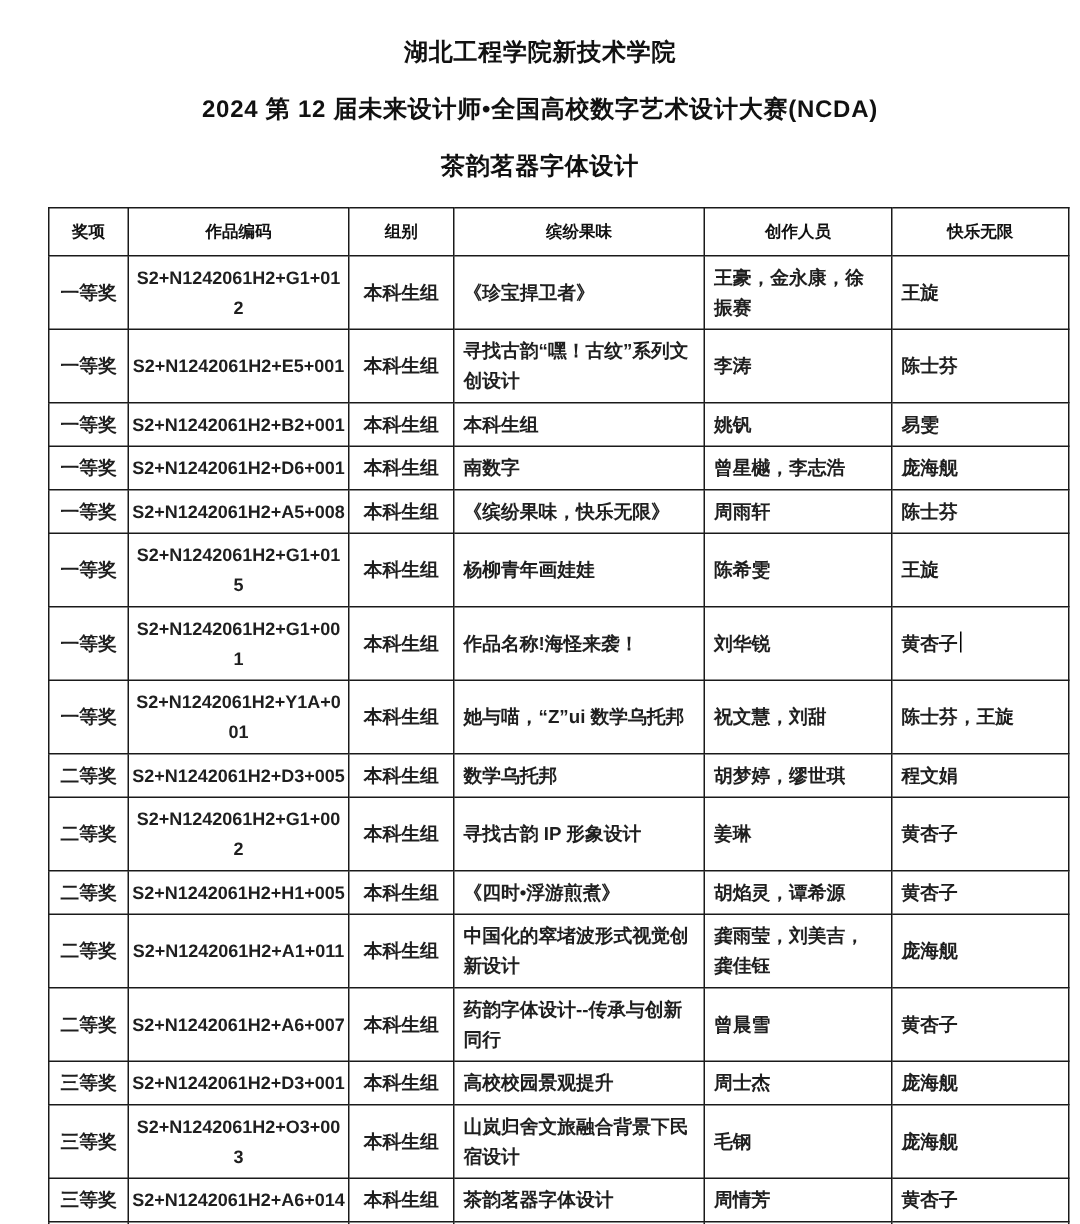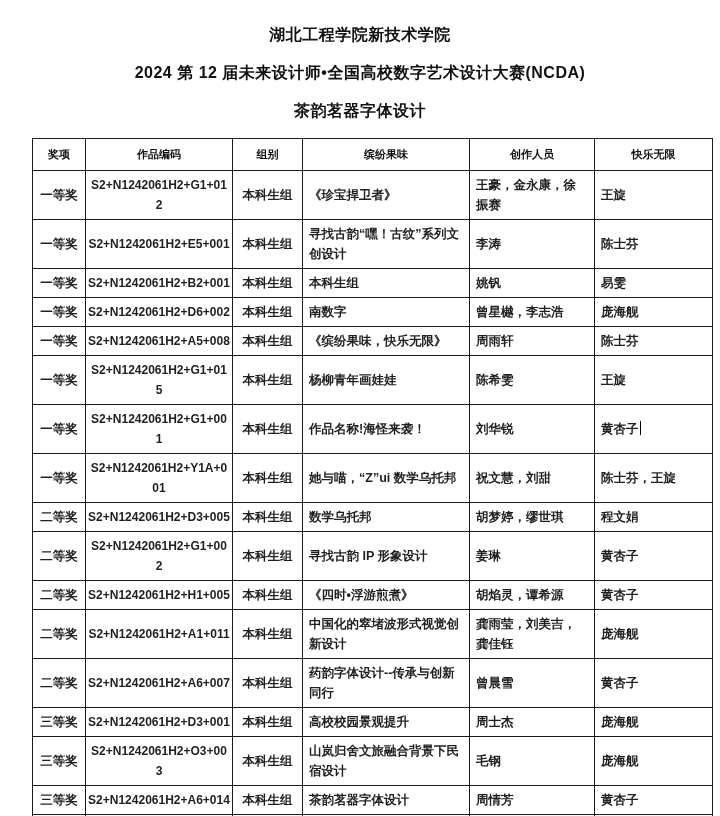--- a/index.html
+++ b/index.html
@@ -115,21 +115,21 @@
         <tr>
           <td class="col-award">一等奖</td>
           <td class="col-code">S2+N1242061H2+B2+001</td>
           <td class="col-group">本科生组</td>
           <td class="col-work">本科生组</td>
           <td class="col-creators">姚钒</td>
           <td class="col-teacher">易雯</td>
         </tr>
         <tr>
           <td class="col-award">一等奖</td>
-          <td class="col-code">S2+N1242061H2+D6+002</td>
+          <td class="col-code">S2+N1242061H2+D6+001</td>
           <td class="col-group">本科生组</td>
           <td class="col-work">南数字</td>
           <td class="col-creators">曾星樾，李志浩</td>
           <td class="col-teacher">庞海舰</td>
         </tr>
         <tr>
           <td class="col-award">一等奖</td>
           <td class="col-code">S2+N1242061H2+A5+008</td>
           <td class="col-group">本科生组</td>
           <td class="col-work">《缤纷果味，快乐无限》</td>

